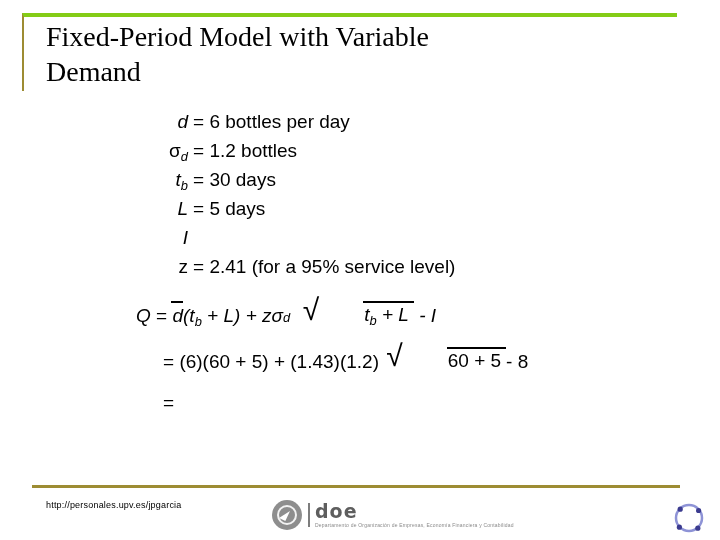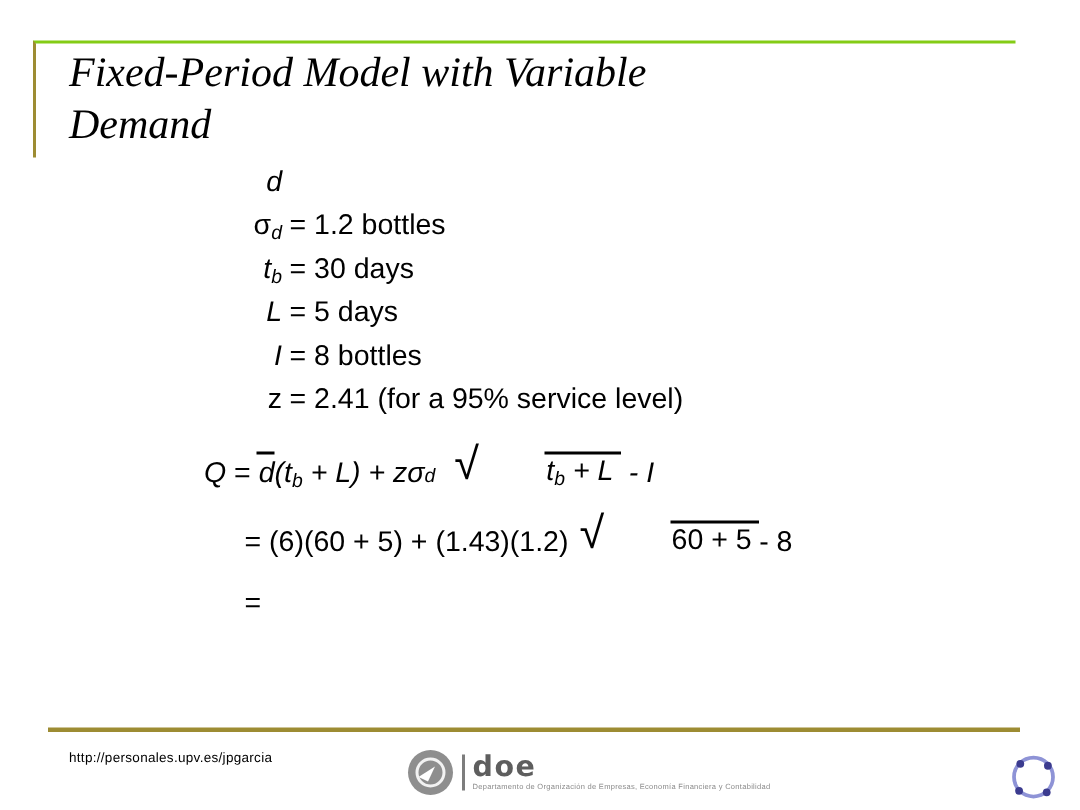--- a/index.html
+++ b/index.html
@@ -12,27 +12,26 @@
     background: #ffffff;
     font-family: "Liberation Sans", sans-serif;
     overflow: hidden;
     position: relative;
   }
 
   
   #title-block {
     position: absolute;
     left: 22px;
-    top: 27px;
+    top: 13px;
     width: 655px;
-    border-top: 2px solid #84cc16;
+    border-top: 4px solid #84cc16;
     border-left: 2px solid #9d8c33;
     box-sizing: border-box;
     height: 78px;
-    font-style: italic;
   }
   #title-text {
     font-family: "Liberation Serif", "DejaVu Serif", serif;
     font-size: 28px;
     line-height: 35px;
     color: #000000;
     padding: 2px 0 0 22px;
     width: 470px;
     letter-spacing: 0px;
   }
@@ -219,40 +218,40 @@
 <body>
 
 <div id="title-block">
   <div id="title-text">Fixed-Period Model with Variable Demand</div>
 </div>
 
 <div id="given-list">
 
   <div class="given-row">
     <span class="given-sym"><span>d</span></span>
+    <span class="given-val"><span>=</span>&nbsp;<span>6 bottles per day</span></span>
   </div>
 
   <div class="given-row">
     <span class="given-sym"><span class="up">σ</span><sub class="vsub">d</sub></span>
     <span class="given-val"><span>=</span>&nbsp;<span>1.2 bottles</span></span>
   </div>
 
   <div class="given-row">
     <span class="given-sym"><span>t</span><sub class="vsub">b</sub></span>
     <span class="given-val"><span>=</span>&nbsp;<span>30 days</span></span>
   </div>
 
   <div class="given-row">
     <span class="given-sym"><span>L</span></span>
     <span class="given-val"><span>=</span>&nbsp;<span>5 days</span></span>
   </div>
 
   <div class="given-row">
     <span class="given-sym"><span>I</span></span>
-    <span class="given-val"><span>=</span>&nbsp;<span>8 bottles</span></span>
   </div>
 
   <div class="given-row">
     <span class="given-sym"><span class="up">z</span></span>
     <span class="given-val"><span>=</span>&nbsp;<span>2.41 (for a 95% service level)</span></span>
   </div>
 
 </div>
 
 <div id="equations">

